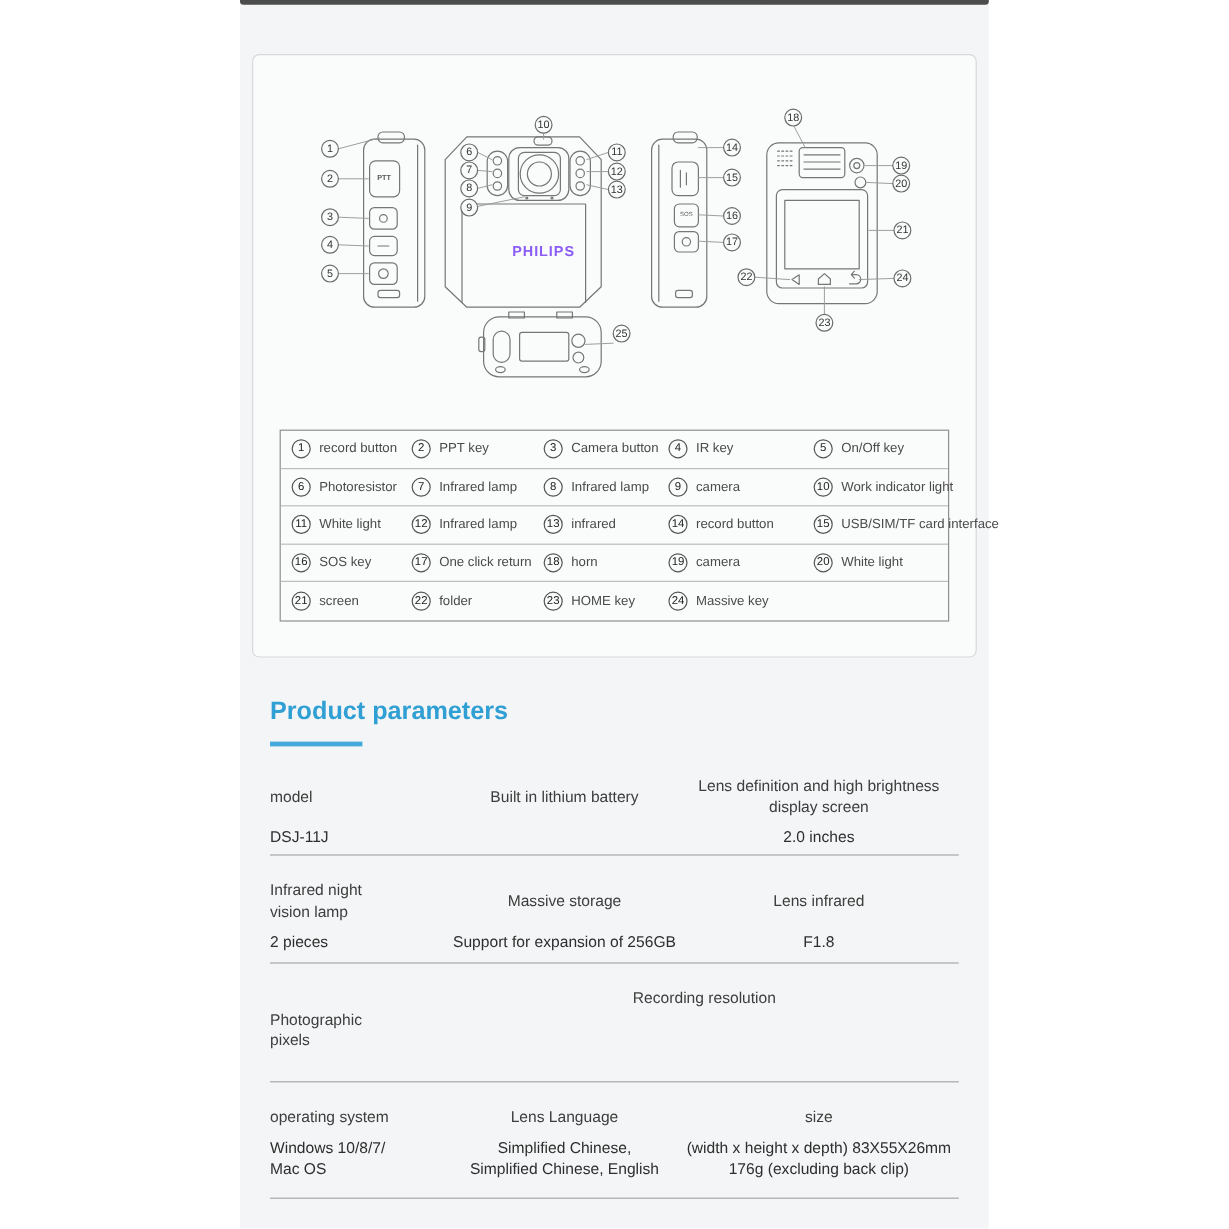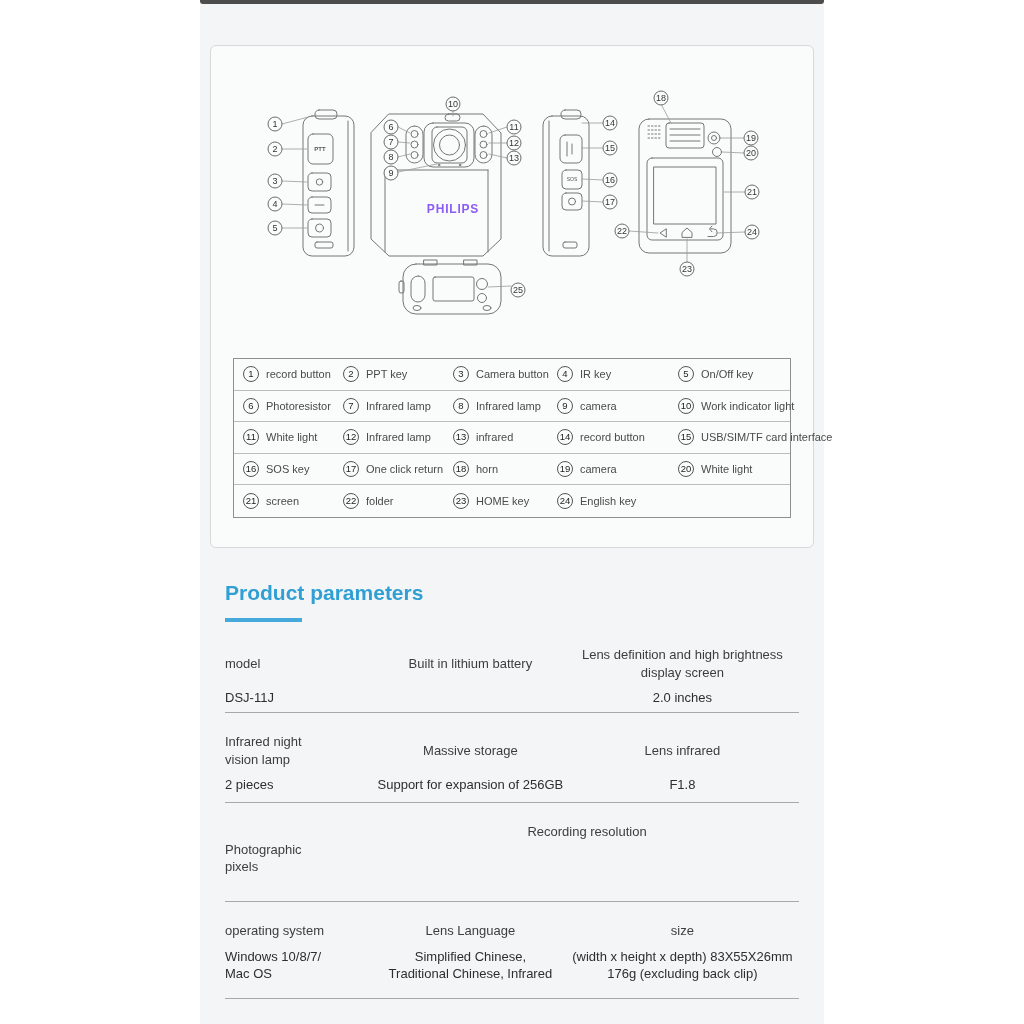--- a/index.html
+++ b/index.html
@@ -185,21 +185,21 @@
             <div class="callout" style="left: 399px; top: 102px;">15</div>
             <div class="callout" style="left: 399px; top: 134px;">16</div>
             <div class="callout" style="left: 399px; top: 156px;">17</div>
             <div class="callout" style="left: 450px; top: 52px;">18</div>
             <div class="callout" style="left: 540px; top: 92px;">19</div>
             <div class="callout" style="left: 540px; top: 107px;">20</div>
             <div class="callout" style="left: 541px; top: 146px;">21</div>
             <div class="callout" style="left: 411px; top: 185px;">22</div>
             <div class="callout" style="left: 476px; top: 223px;">23</div>
             <div class="callout" style="left: 541px; top: 186px;">24</div>
-            <div class="callout" style="left: 307px; top: 244px;">25</div>
+            <div class="callout" style="left: 307px; top: 232px;">25</div>
           </div>
         <div class="philips-logo">PHILIPS</div>
         <div class="ptt-label">PTT</div>
         <div class="sos-label">SOS</div>
       </div>
 
       <div class="legend" id="legend">
           <div class="legend-row">
             <div class="lcell">
               <span class="lbadge">1</span>
@@ -296,21 +296,21 @@
             <div class="lcell">
               <span class="lbadge">22</span>
               <span class="llabel">folder</span>
             </div>
             <div class="lcell">
               <span class="lbadge">23</span>
               <span class="llabel">HOME key</span>
             </div>
             <div class="lcell">
               <span class="lbadge">24</span>
-              <span class="llabel">English key</span>
+              <span class="llabel">Massive key</span>
             </div>
           </div>
         </div>
     </section>
 
     <section class="params">
       <h2>Product parameters</h2>
       <div class="title-underline"></div>
       <div class="spec-sections" id="spec-sections">
           <section class="spec-section" style="height: 89px;">
@@ -349,21 +349,21 @@
           <section class="spec-section" style="height: 97px;">
             <div class="srow hrow">
               <div class="scell hdr c1">operating system</div>
               <div class="scell hdr c2">Lens Language</div>
               <div class="scell hdr c3">size</div>
             </div>
             <div class="srow vrow">
               <div class="scell val c1">Windows 10/8/7/
 Mac OS</div>
               <div class="scell val c2">Simplified Chinese,
-Traditional Chinese, Infrared</div>
+Simplified Chinese, English</div>
               <div class="scell val c3">(width x height x depth) 83X55X26mm
 176g (excluding back clip)</div>
             </div>
           </section>
         </div>
     </section>
   </div>
 </div>
 
 </body></html>

